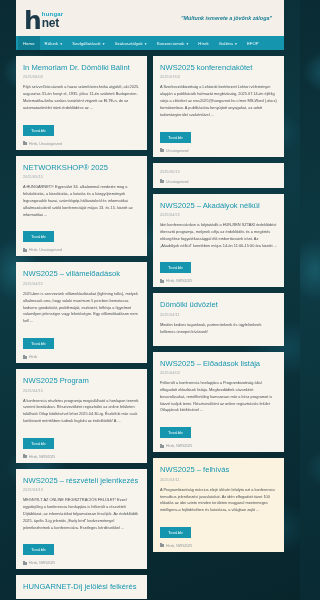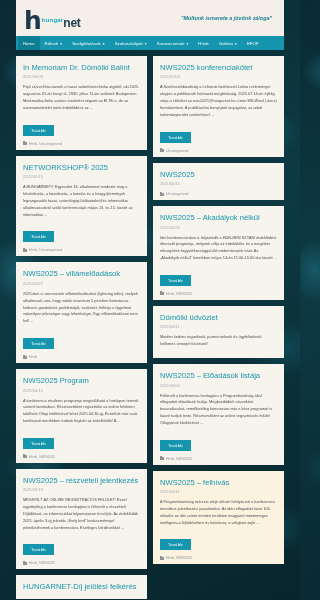--- a/index.html
+++ b/index.html
@@ -53,21 +53,21 @@
     font-family: "DejaVu Sans", sans-serif;
     font-size: 25px;
     font-weight: bold;
     color: #1d3a4a;
     letter-spacing: -1px;
     position: relative;
     top: 2px;
   }
   .logo-words {
     display: flex;
-    flex-direction: row;
+    flex-direction: column;
     margin-left: 1px;
     padding-bottom: 2px;
   }
   .logo-hungar {
     font-size: 6px;
     font-weight: bold;
     color: #19a6c4;
     letter-spacing: 0.2px;
     line-height: 1;
   }
@@ -272,21 +272,20 @@
         <article class="card">
           <h2 class="card-title">HUNGARNET-Díj jelölési felkérés</h2>
         </article>
       </div>
     <div class="col" id="col-right">
         <article class="card"><h2 class="card-title">NWS2025 konferenciakötet</h2><div class="card-date">2025/07/04</div><p class="card-body">A Szerkesztőbizottság a Lektorok beérkezett Lektori véleményei alapján a publikációk halmazát megbízásáig, 2025.07.14-én éjfélig várja a cikkeket az nws2025@hungarnet.hu címre MS-Word (.docx) formátumban. A publikációra benyújtott anyagokat, az adott tudományterület szakértőivel ...</p><button class="btn">Tovább</button><div class="card-meta">
             <span class="folder-icon"></span>
             <span>Uncategorized</span>
           </div></article>
         <article class="card">
-          <h2 class="card-title">NWS2025</h2>
           <div class="card-date">2025/05/15</div>
           <div class="card-meta">
             <span class="folder-icon"></span>
             <span>Uncategorized</span>
           </div>
         </article>
         <article class="card"><h2 class="card-title">NWS2025 – Akadályok nélkül</h2><div class="card-date">2025/04/25</div><p class="card-body">Idei konferenciánkon is folytatódik a HUN-REN SZTAKI érdeklődést ébresztő programja, melynek célja az érdeklődés és a megértés elősegítése fogyatékossággal élő embertársaink iránt. Az „Akadályok nélkül" keretében május 14-én 11:00-15:00 óra között ...</p><button class="btn">Tovább</button><div class="card-meta">
             <span class="folder-icon"></span>
             <span>Hírek, NWS2025</span>
           </div></article>

